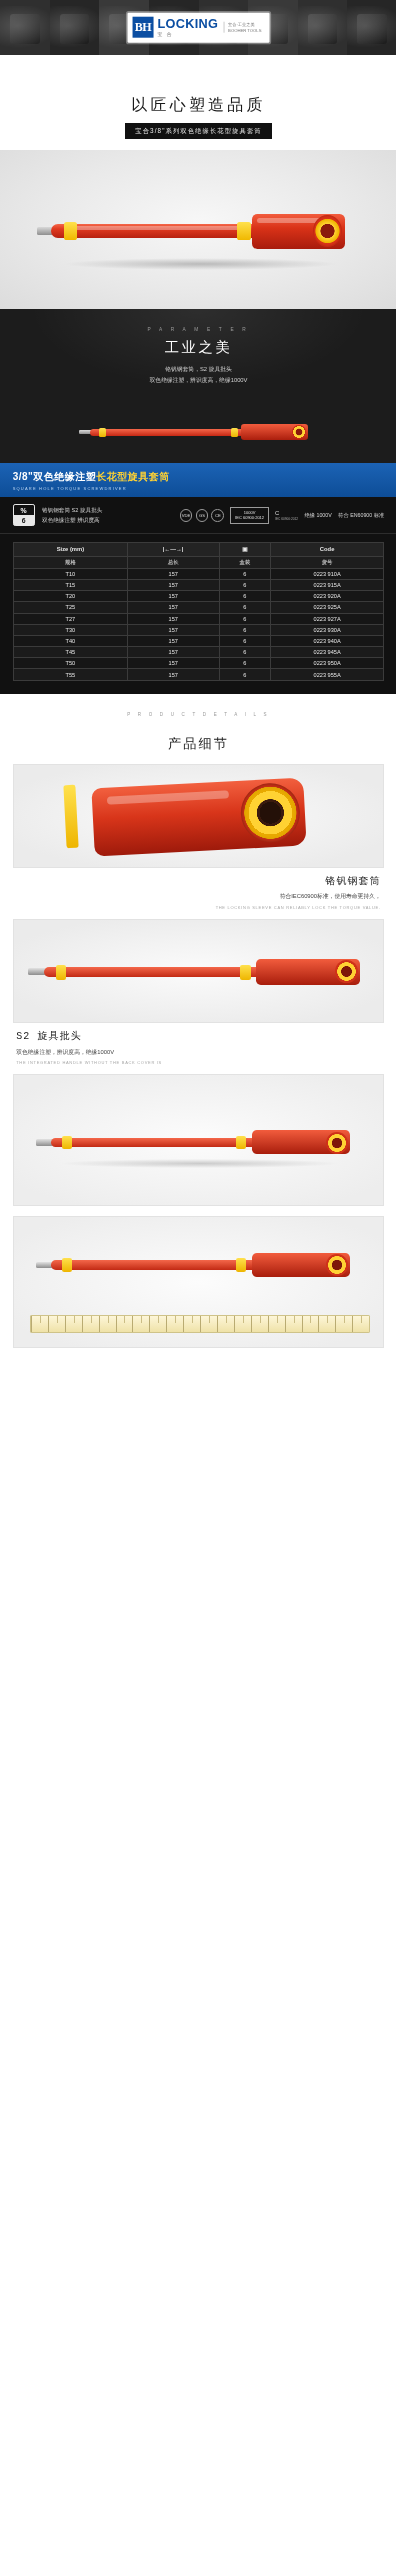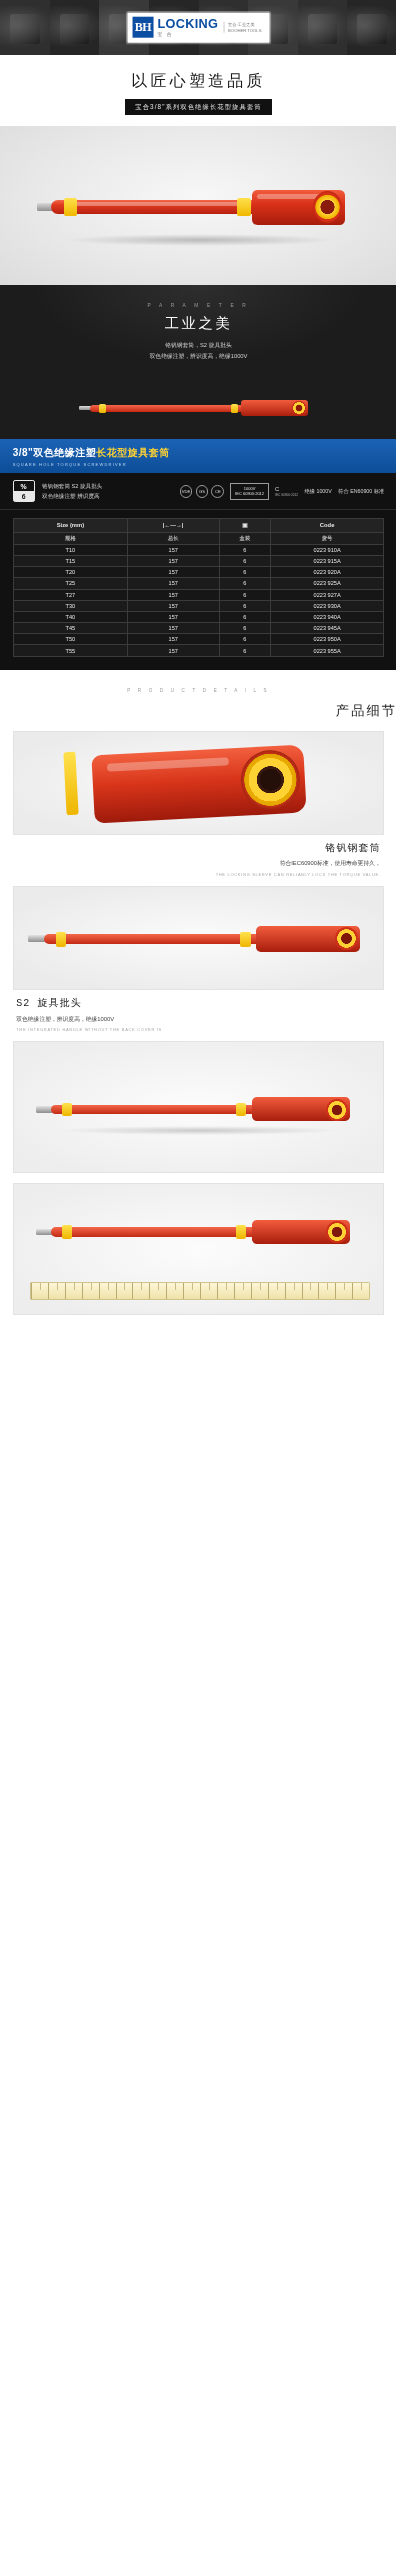--- a/index.html
+++ b/index.html
@@ -67,20 +67,21 @@
   .logo-side {
     font-size: 4.2px; color: #777; line-height: 1.35; border-left: 0.5px solid #ccc;
     padding-left: 3.7px; margin-left: 1.1px;
   }
 
   
   .title-block {
     width: 397px; background: #ffffff;
     padding: 16px 0 11.6px 0;
     text-align: center;
+    margin-top: 24px;
   }
   .title-cn {
     font-size: 16px; letter-spacing: 3.2px; color: #1a1a1a;
     font-family: "Liberation Serif", serif; font-weight: normal;
   }
   .title-sub-wrap { margin-top: 7.4px; display: flex; justify-content: center; }
   .title-sub {
     background: #111; color: #e8e8e8;
     font-size: 6.3px; letter-spacing: 1.1px;
     padding: 3.2px 10.6px;
@@ -230,23 +231,22 @@
   table.spec-table thead th { background: #232323; font-size: 5.8px; padding: 3.2px; }
   table.spec-table thead tr.sub th { background: #1d1d1d; font-size: 5.3px; color: #bdbdbd; padding: 2.1px; }
   table.spec-table tbody td { background: #161616; }
   table.spec-table tbody tr:nth-child(even) td { background: #1b1b1b; }
   .hdr-ic { font-size: 4.8px; color: #cfcfcf; }
 
   
   .sec-head { text-align: center; padding: 18px 0 10.6px 0; background: #fff; }
   .sec-eyebrow { font-size: 4.5px; letter-spacing: 3.2px; color: #999; }
   .sec-title {
-    font-size: 13.2px; letter-spacing: 2.1px; color: #1a1a1a; margin-top: 9px;
+    font-size: 13.2px; letter-spacing: 2.1px; color: #1a1a1a; margin-top: 18px;
     font-family: Liberation Serif, serif;
-    text-align: right;
   }
 
   
   .detail-card { width: 371px; margin: 0 auto 9.5px auto; }
   .detail-img {
     width: 371px; height: 104px; border: 0.5px solid #e2e2e2;
     background: radial-gradient(ellipse at 50% 50%, #fbfbfb, #ebebeb 80%);
     position: relative; overflow: hidden;
   }
   

